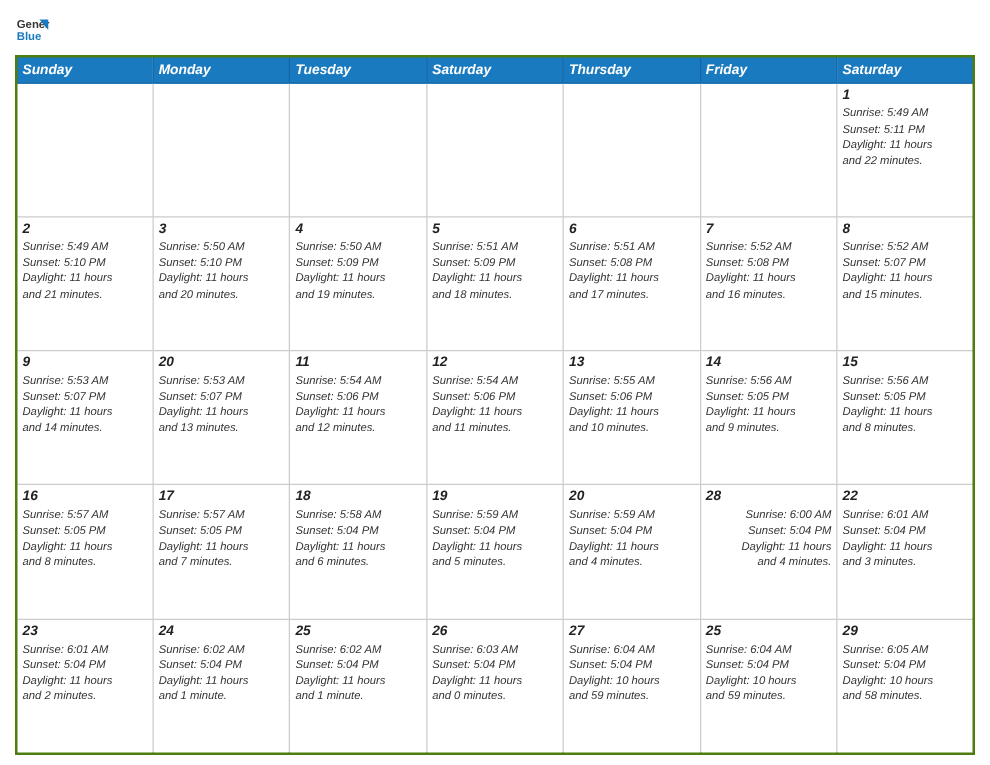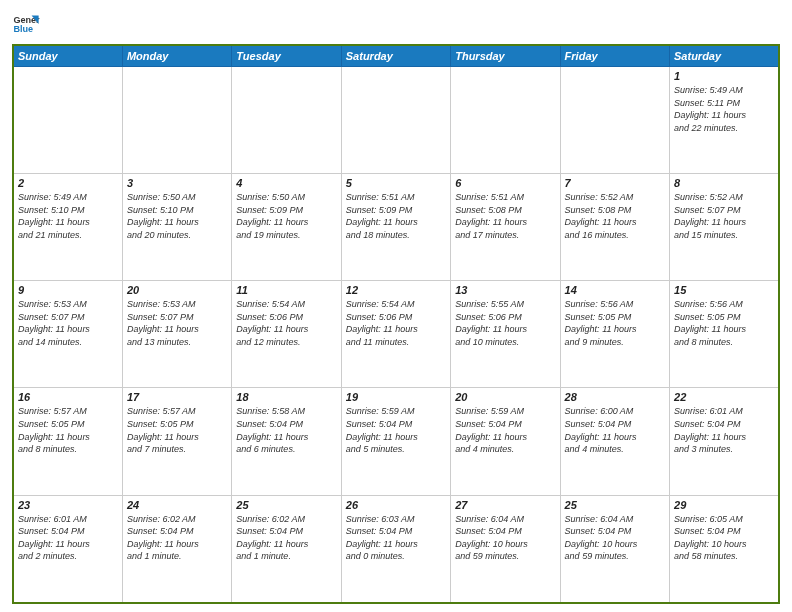--- a/index.html
+++ b/index.html
@@ -264,21 +264,21 @@
           </td>
           <td>
             <span class="day-num">20</span>
             <div class="day-info" style="white-space: pre-line;">Sunrise: 5:59 AM
 Sunset: 5:04 PM
 Daylight: 11 hours
 and 4 minutes.</div>
           </td>
           <td>
             <span class="day-num">28</span>
-            <div class="day-info" style="white-space: pre-line;">Sunrise: 6:00 AM
+            <div class="day-info" style="white-space: pre-line; text-align: right;">Sunrise: 6:00 AM
 Sunset: 5:04 PM
 Daylight: 11 hours
 and 4 minutes.</div>
           </td>
           <td>
             <span class="day-num">22</span>
             <div class="day-info" style="white-space: pre-line;">Sunrise: 6:01 AM
 Sunset: 5:04 PM
 Daylight: 11 hours
 and 3 minutes.</div>

